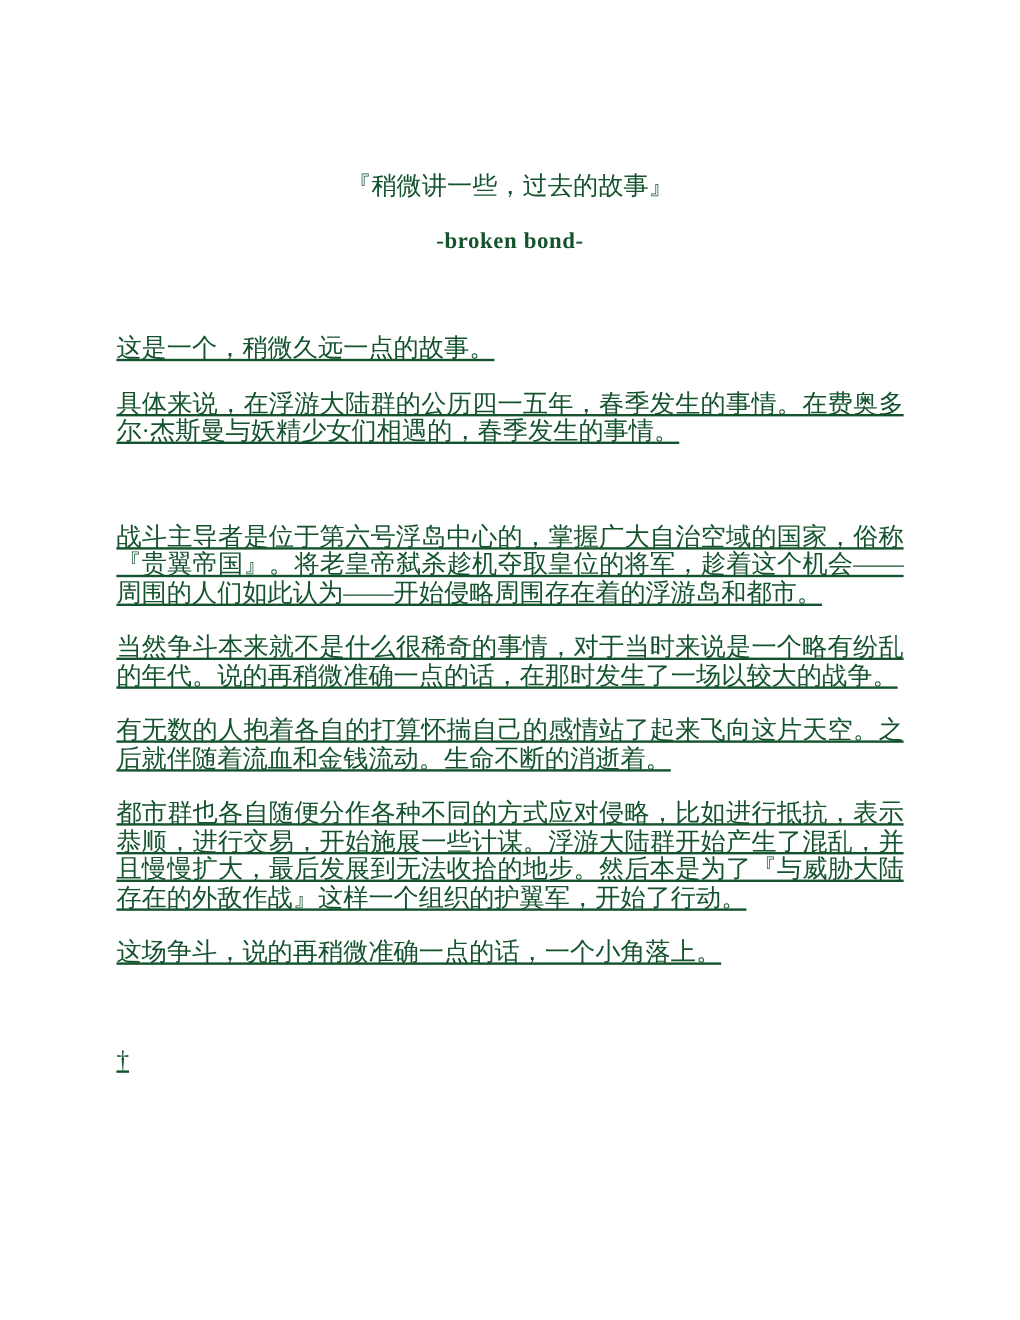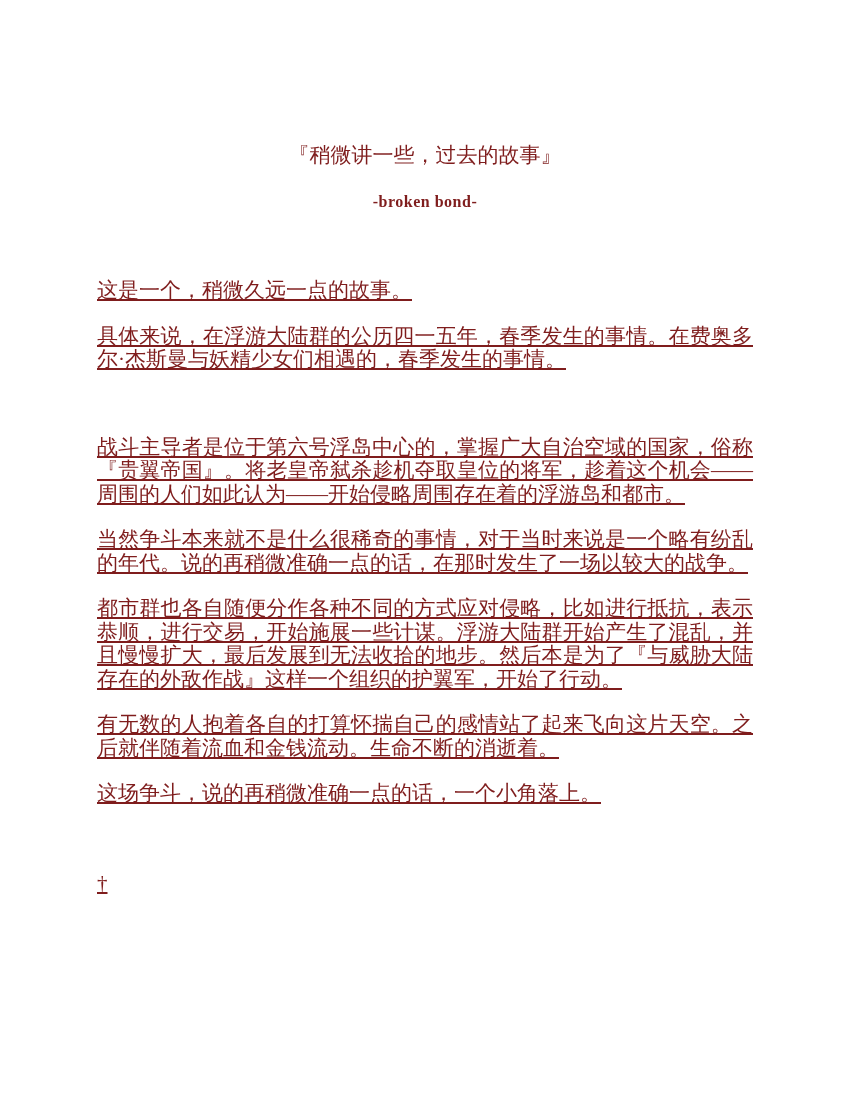--- a/index.html
+++ b/index.html
@@ -11,32 +11,32 @@
     height: 1100px;
     background: #ffffff;
     overflow: hidden;
   }
   .page {
     box-sizing: border-box;
     width: 850px;
     height: 1100px;
     padding: 143px 97px 0 97px;
     font-family: "Liberation Serif", "DejaVu Serif", serif;
-    color: #7f1d1d;
+    color: #14532d;
     background: #ffffff;
   }
   .title {
     font-size: 21px;
     line-height: 24px;
     text-align: center;
     font-weight: normal;
     margin: 0;
   }
   .subtitle {
-    font-size: 16px;
+    font-size: 19px;
     line-height: 24px;
     font-weight: bold;
     text-align: center;
     margin-top: 23px;
     letter-spacing: 0.5px;
   }
   .body-text {
     margin-top: 65px;
     font-size: 21px;
     line-height: 23.5px;
@@ -63,21 +63,21 @@
   <div class="subtitle">-broken bond-</div>
 
   <div class="body-text">
     <p>这是一个，稍微久远一点的故事。</p>
     <p>具体来说，在浮游大陆群的公历四一五年，春季发生的事情。在费奥多尔·杰斯曼与妖精少女们相遇的，春季发生的事情。</p>
 
     <div class="gap-1"></div>
 
     <p>战斗主导者是位于第六号浮岛中心的，掌握广大自治空域的国家，俗称『贵翼帝国』。将老皇帝弑杀趁机夺取皇位的将军，趁着这个机会——周围的人们如此认为——开始侵略周围存在着的浮游岛和都市。</p>
     <p>当然争斗本来就不是什么很稀奇的事情，对于当时来说是一个略有纷乱的年代。说的再稍微准确一点的话，在那时发生了一场以较大的战争。</p>
+    <p>有无数的人抱着各自的打算怀揣自己的感情站了起来飞向这片天空。之后就伴随着流血和金钱流动。生命不断的消逝着。</p>
     <p>都市群也各自随便分作各种不同的方式应对侵略，比如进行抵抗，表示恭顺，进行交易，开始施展一些计谋。浮游大陆群开始产生了混乱，并且慢慢扩大，最后发展到无法收拾的地步。然后本是为了『与威胁大陆存在的外敌作战』这样一个组织的护翼军，开始了行动。</p>
-    <p>有无数的人抱着各自的打算怀揣自己的感情站了起来飞向这片天空。之后就伴随着流血和金钱流动。生命不断的消逝着。</p>
     <p>这场争斗，说的再稍微准确一点的话，一个小角落上。</p>
 
     <div class="gap-2"></div>
 
     <p class="mark">†</p>
   </div>
 </div>
 
 </body></html>

